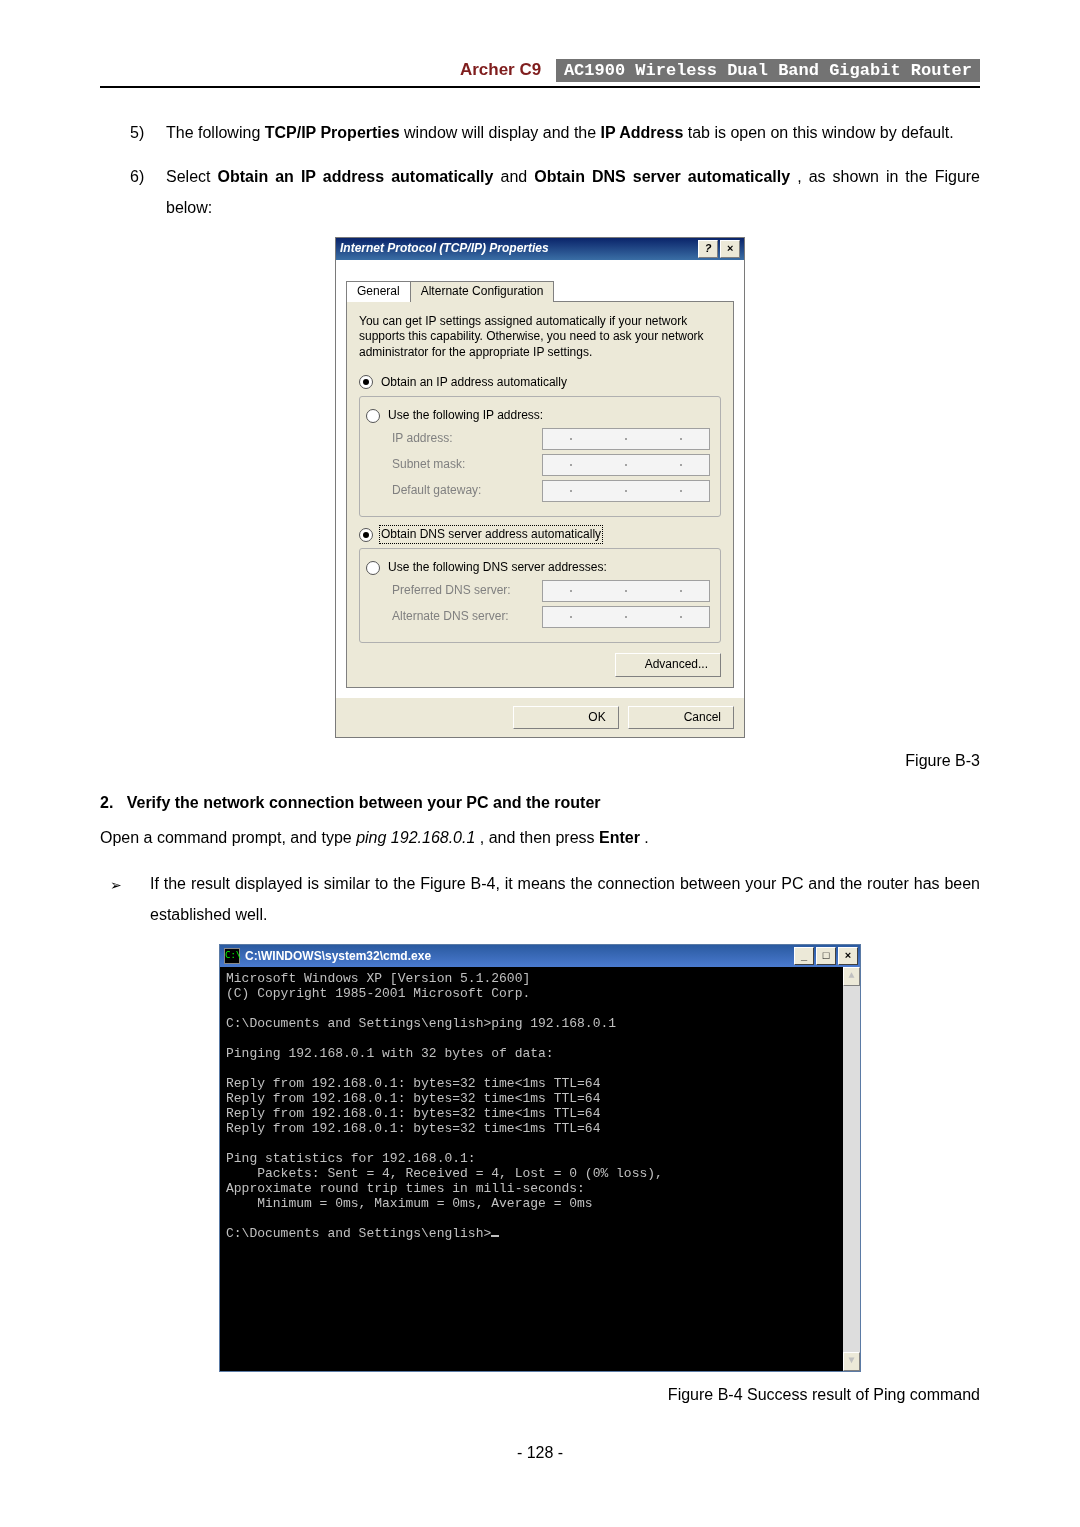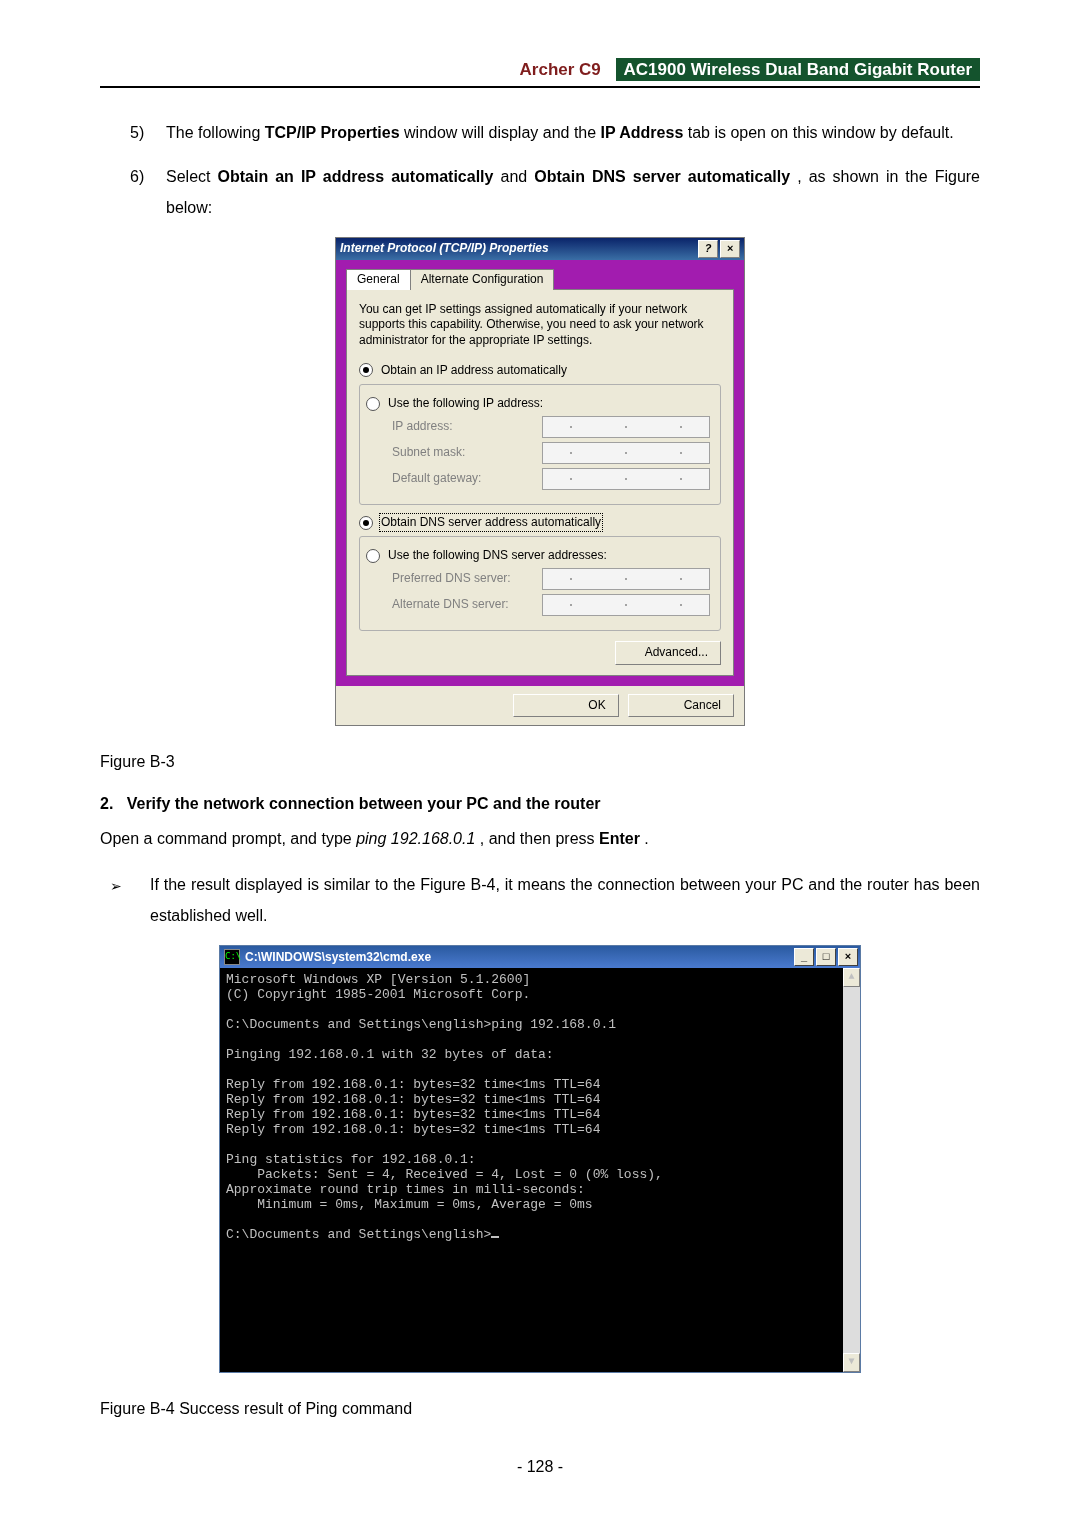--- a/index.html
+++ b/index.html
@@ -25,24 +25,25 @@
     padding-bottom: 6px;
     border-bottom: 2px solid #000;
     margin-bottom: 30px;
   }
   .doc-header .model {
     background: #fff;
     color: #7f1d1d;
     padding: 2px 6px;
   }
   .doc-header .title-chip {
-    background: #14532d;
+    background: #737373;
     color: #fff;
     padding: 2px 8px;
     margin-left: 4px;
+    font-family: Liberation Mono, monospace;
   }
   
   .step-row {
     display: flex;
     margin: 8px 0 14px 30px;
     line-height: 1.9;
   }
   .step-num {
     width: 36px;
     flex-shrink: 0;
@@ -66,22 +67,22 @@
   }
   .section-heading {
     margin: 20px 0 12px 0;
     font-weight: bold;
   }
   .plain-para {
     margin: 10px 0 18px 0;
     line-height: 1.7;
   }
   .fig-caption {
-    text-align: left;
-    margin: 27px 0 24px 0;
+    text-align: right;
+    margin: 14px 0 24px 0;
   }
   .page-number {
     text-align: center;
     margin-top: 40px;
   }
 
   
   .tcpip-dialog {
     width: 408px;
     margin: 10px auto 6px auto;
@@ -110,22 +111,22 @@
     color: #000;
     font-size: 11px;
     text-align: center;
     line-height: 15px;
     margin-left: 2px;
     border: 1px solid #808080;
     border-top-color:#fff;border-left-color:#fff;
     font-weight: bold;
   }
   .tcpip-body {
-    padding: 6px 10px 10px 10px;
-    background:#a21caf;
+    padding: 18px 10px 10px 10px;
+    background:#ffffff;
   }
   .tabs-row { display:flex; margin: 2px 0 0 0;}
   .tab {
     border:1px solid #808080;
     border-bottom:none;
     background:#ece9d8;
     padding:2px 10px;
     margin-right:-1px;
     position:relative;
     top:1px;

